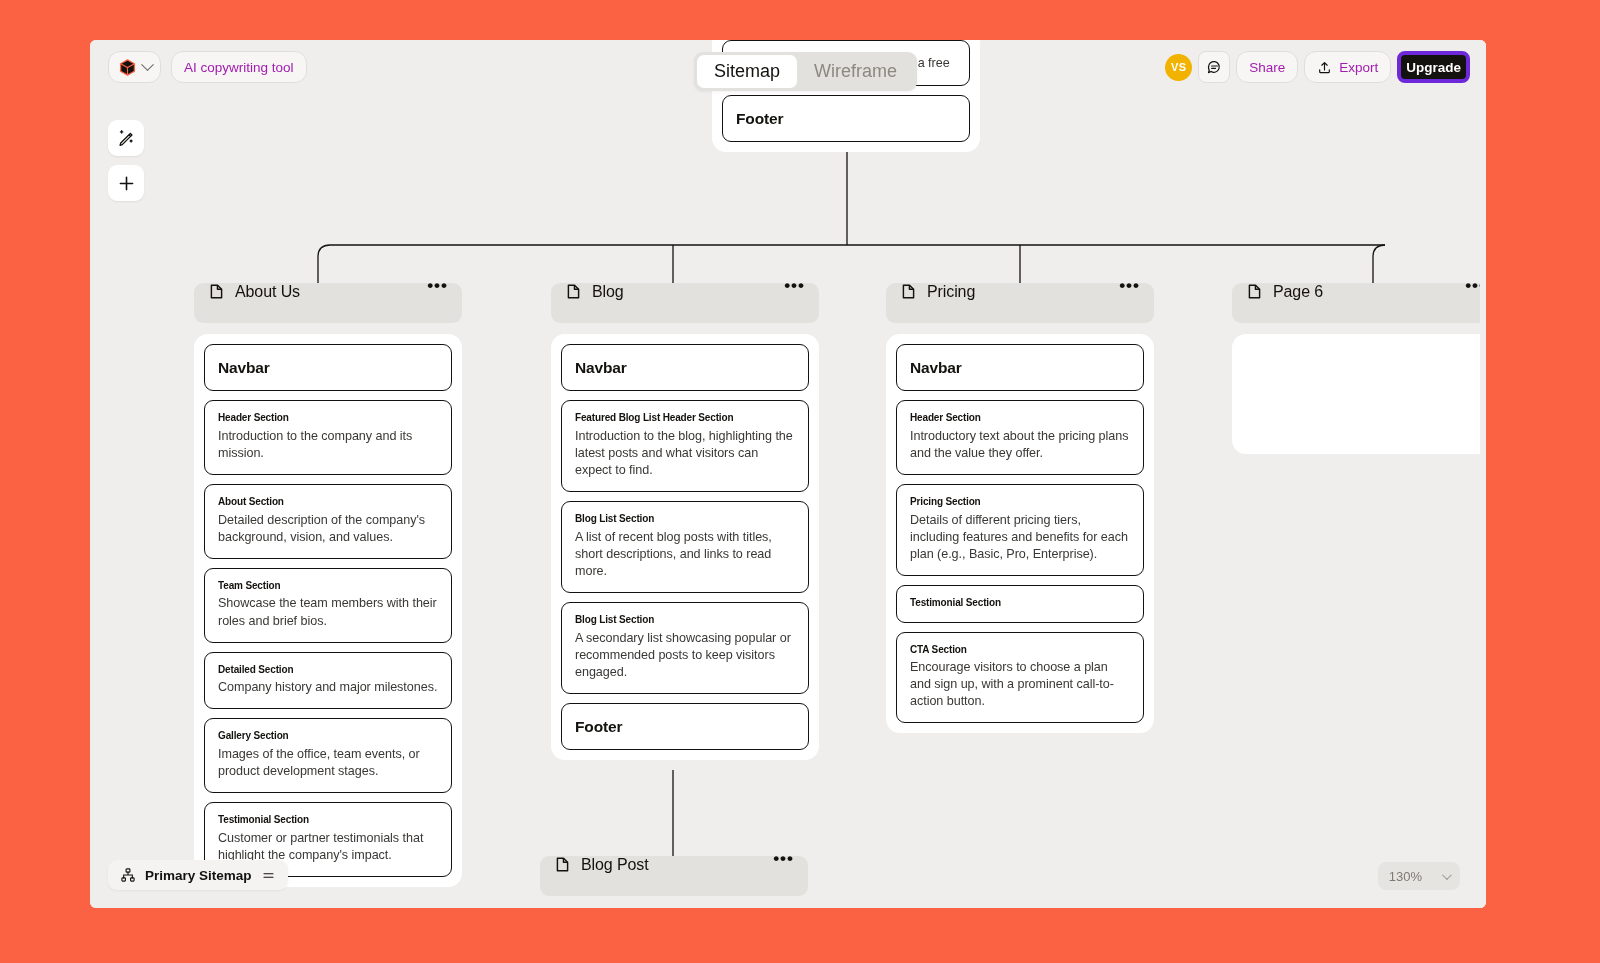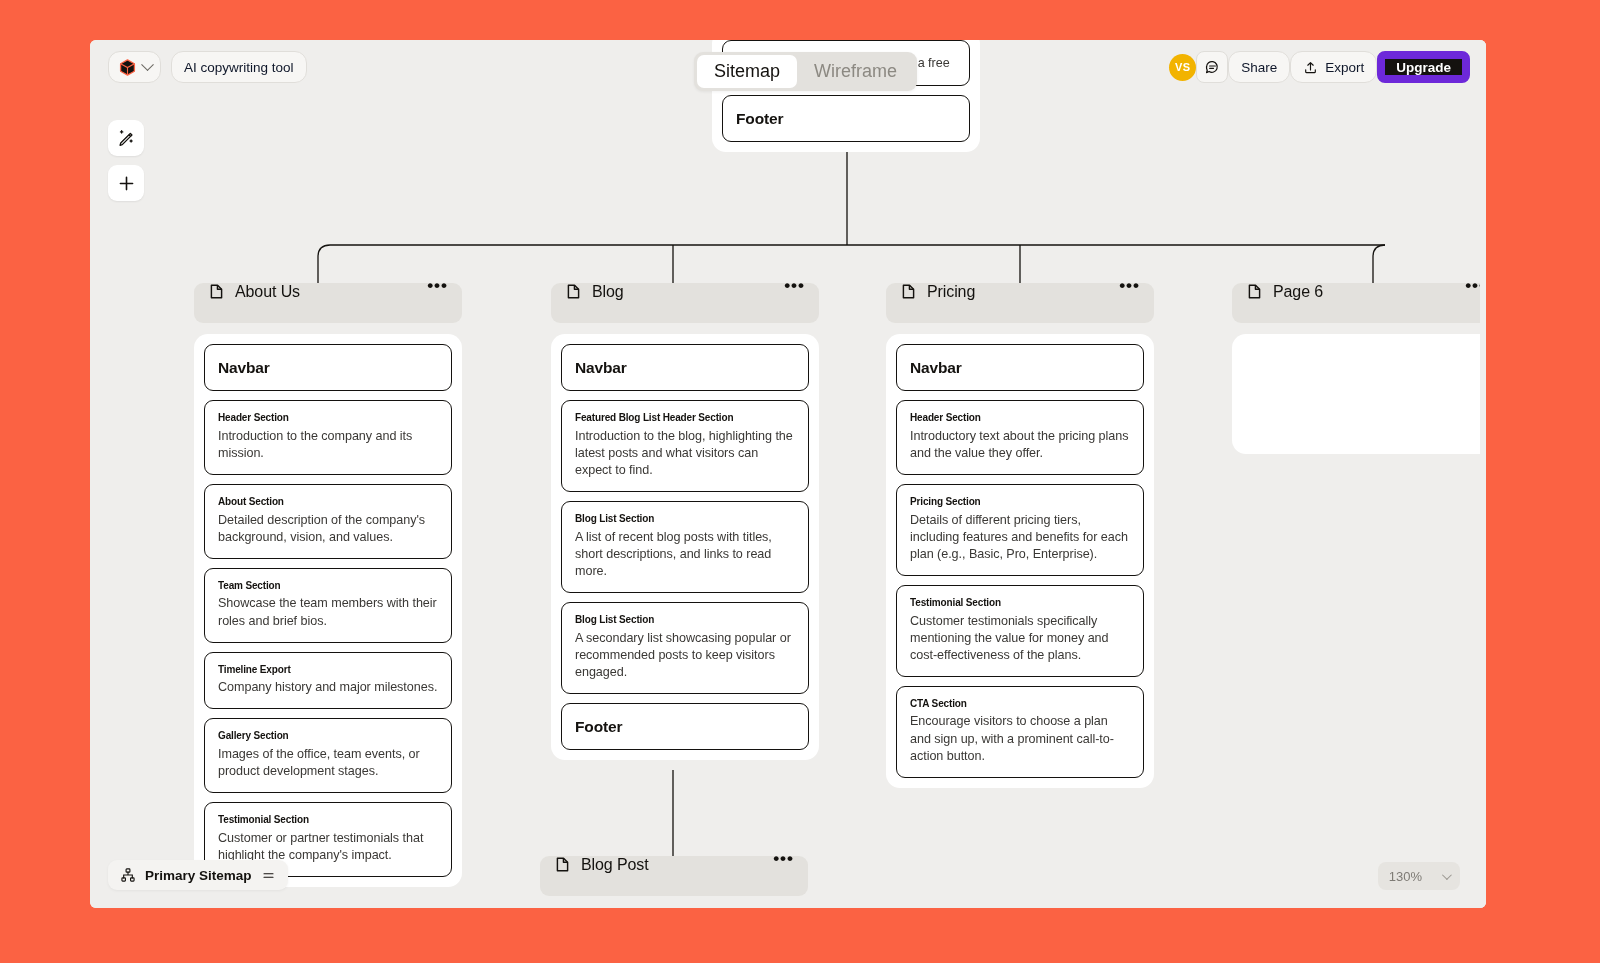--- a/index.html
+++ b/index.html
@@ -107,48 +107,48 @@
     pointer-events: auto;
   }
   .pill {
     background: #F7F6F4;
     border: 1px solid #E0DEDA;
     border-radius: 12px;
     height: 32px;
     display: flex; align-items: center;
     padding: 0 12px;
     font-size: 13.5px;
-    color: #0f172a;
+    color: #a21caf;
     white-space: nowrap;
   }
   .pill.logo { padding: 0 8px 0 9px; gap: 6px; }
   .chev { width: 9px; height: 9px; border-right: 1.6px solid #6B6862; border-bottom: 1.6px solid #6B6862; transform: rotate(45deg) translate(-2px,-2px); }
 
   .tb-right {
     position: absolute; right: 16px; top: 11px;
-    display: flex; align-items: center; gap: 0;
+    display: flex; align-items: center; gap: 6px;
     pointer-events: auto;
   }
   .avatar {
     width: 27px; height: 27px; border-radius: 50%;
     background: #F2B300;
     color: #fff; font-size: 11px; font-weight: 700;
     display: flex; align-items: center; justify-content: center;
     letter-spacing: 0.3px;
   }
   .iconbtn {
     width: 32px; height: 32px;
     background: #F7F6F4; border: 1px solid #E0DEDA; border-radius: 8px;
     display: flex; align-items: center; justify-content: center;
   }
   .btn-upgrade {
     background: #14120F; color: #fff;
-    border: 8px solid #6d28d9;
+    border: 4px solid #6d28d9;
     border-radius: 8px;
-    height: 32px; padding: 0 11px;
+    height: 32px; padding: 0 5px;
     display: flex; align-items: center;
     font-size: 13.5px; font-weight: 700; text-align: right;
   }
 
   
   .rail { position: absolute; left: 18px; top: 80px; display: flex; flex-direction: column; gap: 9px; }
   .tool {
     width: 36px; height: 36px;
     background: #fff; border-radius: 9px;
     display: flex; align-items: center; justify-content: center;
@@ -254,21 +254,21 @@
           </div>
           <div class="node-card">
             <div class="node-title">About Section</div>
             <div class="node-desc">Detailed description of the company's background, vision, and values.</div>
           </div>
           <div class="node-card">
             <div class="node-title">Team Section</div>
             <div class="node-desc">Showcase the team members with their roles and brief bios.</div>
           </div>
           <div class="node-card">
-            <div class="node-title">Timeline Export</div>
+            <div class="node-title">Detailed Section</div>
             <div class="node-desc">Company history and major milestones.</div>
           </div>
           <div class="node-card">
             <div class="node-title">Gallery Section</div>
             <div class="node-desc">Images of the office, team events, or product development stages.</div>
           </div>
           <div class="node-card">
             <div class="node-title">Testimonial Section</div>
             <div class="node-desc">Customer or partner testimonials that highlight the company's impact.</div>
           </div>
@@ -333,21 +333,20 @@
           <div class="node-card">
             <div class="node-title">Header Section</div>
             <div class="node-desc">Introductory text about the pricing plans and the value they offer.</div>
           </div>
           <div class="node-card">
             <div class="node-title">Pricing Section</div>
             <div class="node-desc">Details of different pricing tiers, including features and benefits for each plan (e.g., Basic, Pro, Enterprise).</div>
           </div>
           <div class="node-card">
             <div class="node-title">Testimonial Section</div>
-            <div class="node-desc">Customer testimonials specifically mentioning the value for money and cost-effectiveness of the plans.</div>
           </div>
           <div class="node-card">
             <div class="node-title">CTA Section</div>
             <div class="node-desc">Encourage visitors to choose a plan and sign up, with a prominent call-to-action button.</div>
           </div>
         </div>
       </div>
 
       <div class="page-col" style="left:1142px; top:243px;">
         <div class="page-head">

